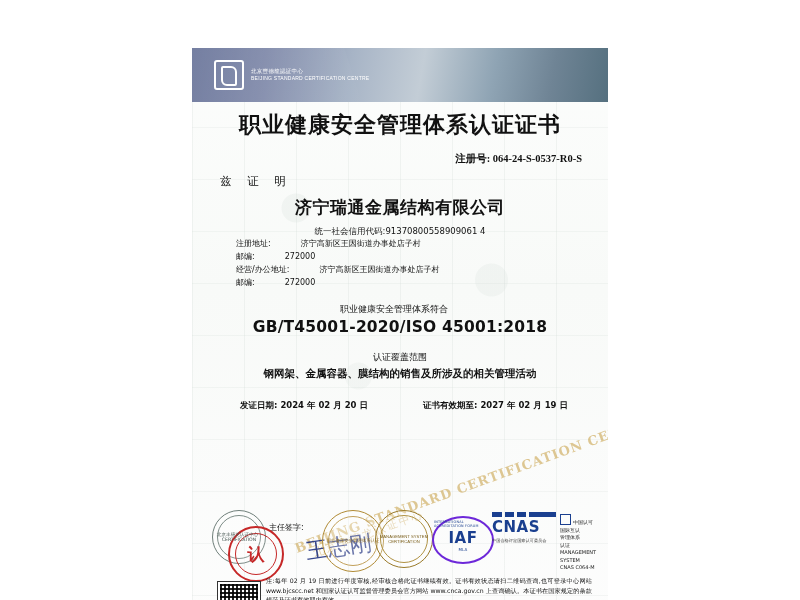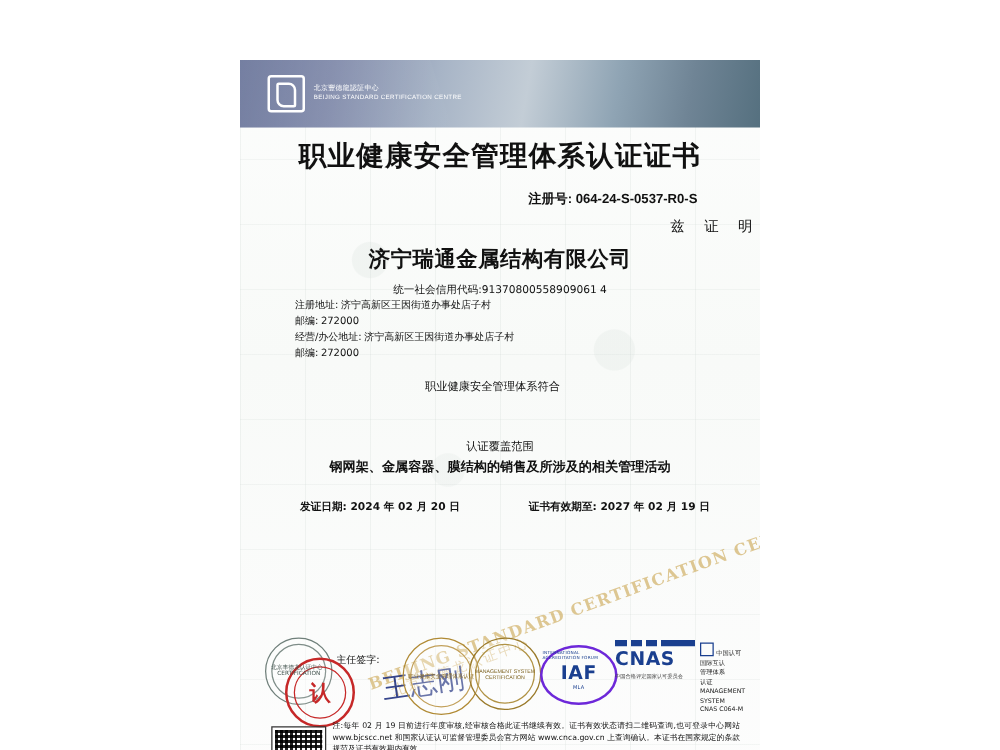--- a/index.html
+++ b/index.html
@@ -104,35 +104,36 @@
     text-align: center;
     font-family: "DejaVu Sans", sans-serif;
     font-weight: bold;
     font-size: 22px;
     letter-spacing: 1px;
     color: #111;
   }
   .reg-no {
     position: absolute;
     top: 104px;
-    right: 50px;
-    font-family: Liberation Sans, sans-serif;
+    right: 26px;
+    font-family: Liberation Serif, serif;
     font-weight: bold;
     font-size: 10.5px;
     color: #111;
   }
   .hereby {
     position: absolute;
     top: 126px;
     left: 0; right: 0;
-    text-align: right;
+    text-align: left;
     font-family: "DejaVu Sans", sans-serif;
     font-size: 11.5px;
     letter-spacing: 6px;
     color: #111;
+    padding-left: 28px;
   }
   .company {
     position: absolute;
     top: 148px;
     left: 0; right: 0;
     text-align: center;
     font-family: "DejaVu Sans", sans-serif;
     font-weight: bold;
     font-size: 17px;
     letter-spacing: 0.5px;
@@ -154,20 +155,21 @@
     right: 30px;
     font-family: "DejaVu Sans", sans-serif;
     font-size: 8px;
     color: #111;
     line-height: 1.0;
   }
   .addr-row {
     display: flex;
     margin-bottom: 5px;
     white-space: nowrap;
+    gap: 28px;
   }
   .addr-row .lbl { flex: none; }
   .addr-row .val { margin-left: 2px; }
 
   .conform-label {
     position: absolute;
     top: 255px;
     left: 0; right: 12px;
     text-align: center;
     font-family: "DejaVu Sans", sans-serif;
@@ -473,20 +475,21 @@
         <span class="lbl">经营/办公地址:</span>
         <span class="val">济宁高新区王因街道办事处店子村</span>
       </div>
       <div class="addr-row">
         <span class="lbl">邮编:</span>
         <span class="val">272000</span>
       </div>
     </div>
 
     <div class="conform-label">职业健康安全管理体系符合</div>
+    <div class="standard">GB/T45001-2020/ISO 45001:2018</div>
     <div class="scope-label">认证覆盖范围</div>
     <div class="scope-text">钢网架、金属容器、膜结构的销售及所涉及的相关管理活动</div>
 
     <div class="dates">
       <div>
         <span>发证日期:</span>
         <span>2024 年 02 月 20 日</span>
       </div>
       <div>
         <span>证书有效期至:</span>

